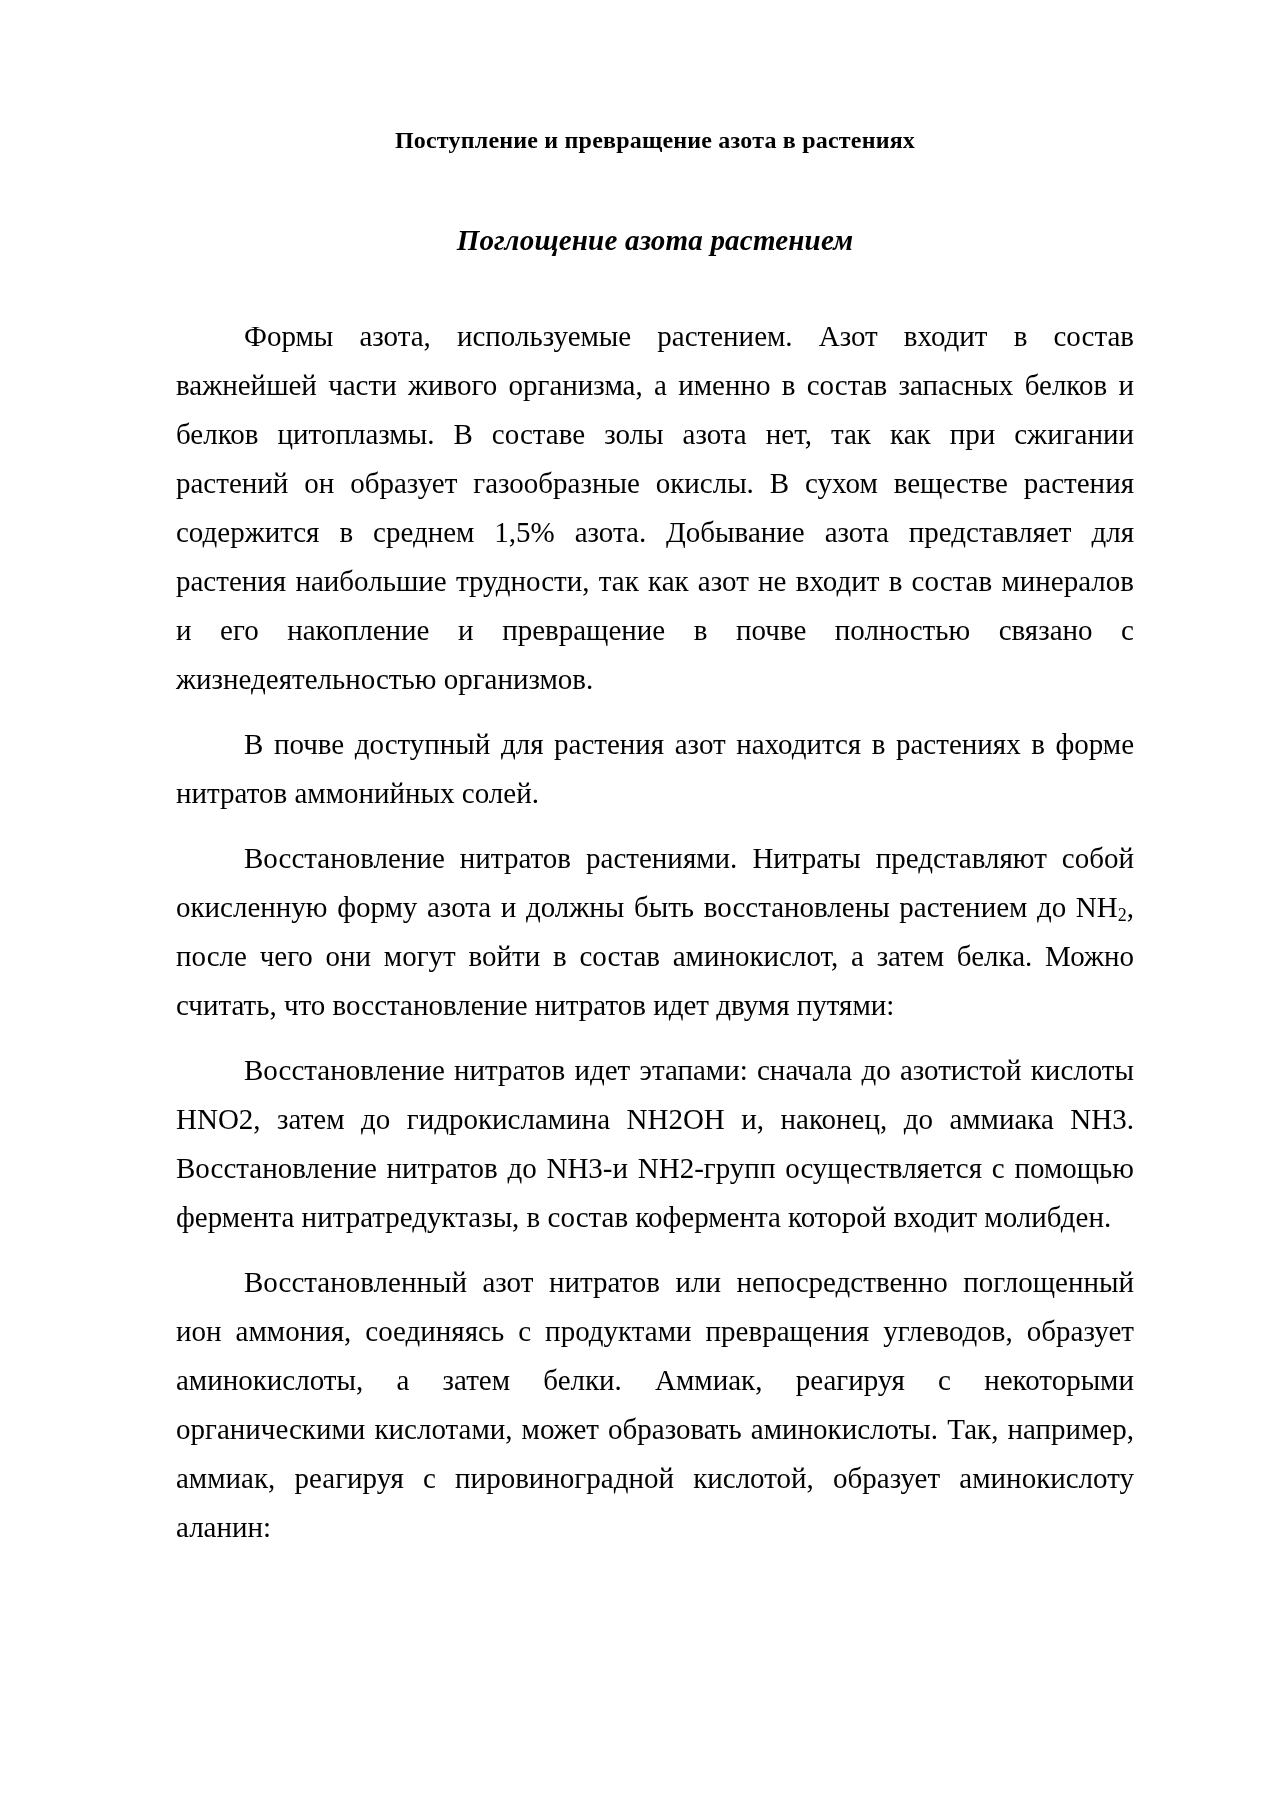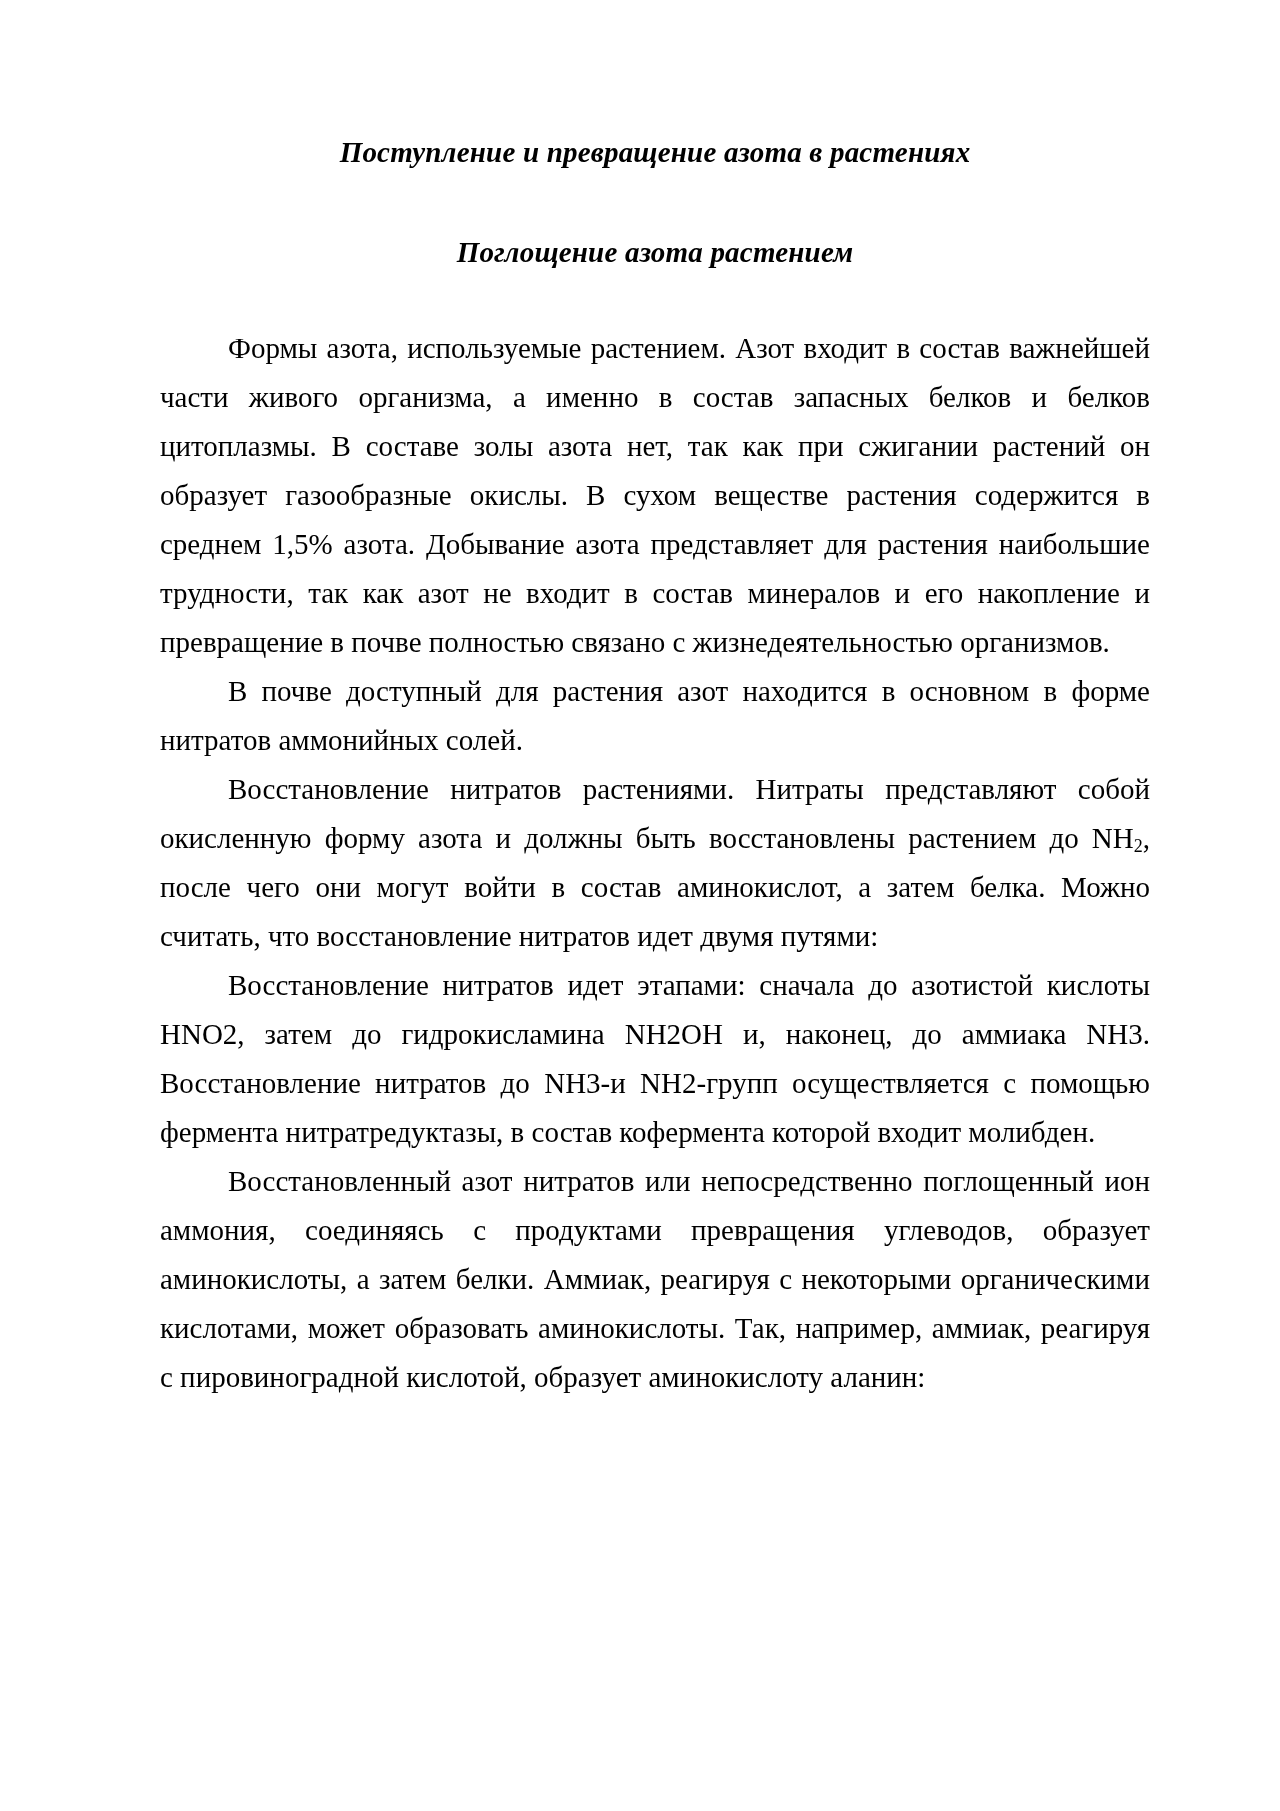--- a/index.html
+++ b/index.html
@@ -12,45 +12,44 @@
     width: 1280px;
     height: 1811px;
     box-sizing: border-box;
     background: #ffffff;
     color: #000000;
     font-family: "Liberation Serif", serif;
     padding: 118px 130px 0 160px;
     overflow: hidden;
   }
   .doc-title {
-    margin: 12px;
-    font-size: 29px;
+    margin: 0;
+    font-size: 24px;
     line-height: 44px;
     font-weight: bold;
-    font-style: italic;
     text-align: center;
     letter-spacing: 0.2px;
   }
   .doc-subtitle {
     margin: 56px 0 16px 0;
     font-size: 29px;
     line-height: 44px;
     font-weight: bold;
     font-style: italic;
     text-align: center;
     letter-spacing: 0.2px;
   }
   .doc-body {
     margin-top: 50px;
     font-size: 29px;
     line-height: 49px;
     text-align: justify;
   }
   .doc-body p {
-    margin: 0;
+    margin: 16px;
     text-indent: 68px;
   }
   .doc-body sub {
     font-size: 0.62em;
     line-height: 0;
     vertical-align: -0.25em;
   }
 </style>
 </head>
 <body>
@@ -58,21 +57,21 @@
 <div class="page">
 
   <h1 class="doc-title">Поступление и превращение азота в растениях</h1>
 
   <h2 class="doc-subtitle">Поглощение азота растением</h2>
 
   <div class="doc-body">
 
     <p>Формы азота, используемые растением. Азот входит в состав важнейшей части живого организма, а именно в состав запасных белков и белков цитоплазмы. В составе золы азота нет, так как при сжигании растений он образует газообразные окислы. В сухом веществе растения содержится в среднем 1,5% азота. Добывание азота представляет для растения наибольшие трудности, так как азот не входит в состав минералов и его накопление и превращение в почве полностью связано с жизнедеятельностью организмов.</p>
 
-    <p>В почве доступный для растения азот находится в основном в форме нитратов аммонийных солей.</p>
+    <p>В почве доступный для растения азот находится в растениях в форме нитратов аммонийных солей.</p>
 
     <p><span>Восстановление нитратов растениями. Нитраты представляют собой окисленную форму азота и должны быть восстановлены растением до NH</span><sub>2</sub><span>, после чего они могут войти в состав аминокислот, а затем белка. Можно считать, что восстановление нитратов идет двумя путями:</span></p>
 
 
     <p>Восстановление нитратов идет этапами: сначала до азотистой кислоты HNO2, затем до гидрокисламина NH2OH и, наконец, до аммиака NH3. Восстановление нитратов до NH3-и NH2-групп осуществляется с помощью фермента нитратредуктазы, в состав кофермента которой входит молибден.</p>
 
     <p>Восстановленный азот нитратов или непосредственно поглощенный ион аммония, соединяясь с продуктами превращения углеводов, образует аминокислоты, а затем белки. Аммиак, реагируя с некоторыми органическими кислотами, может образовать аминокислоты. Так, например, аммиак, реагируя с пировиноградной кислотой, образует аминокислоту аланин:</p>
 
   </div>
 

